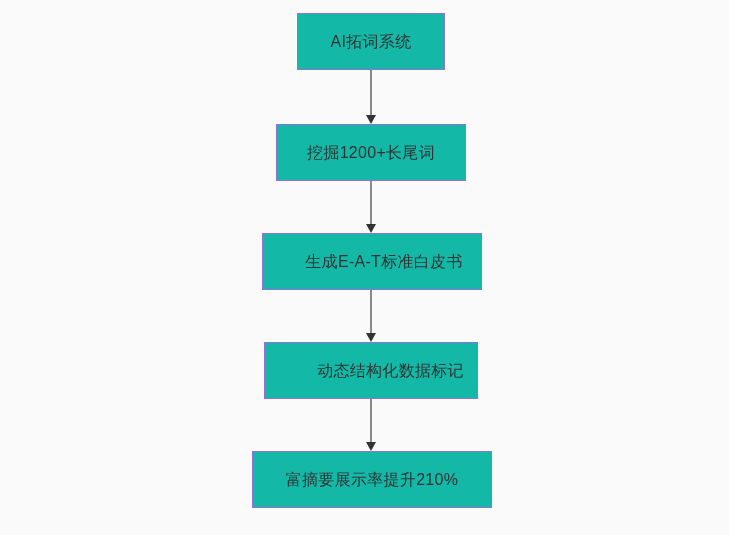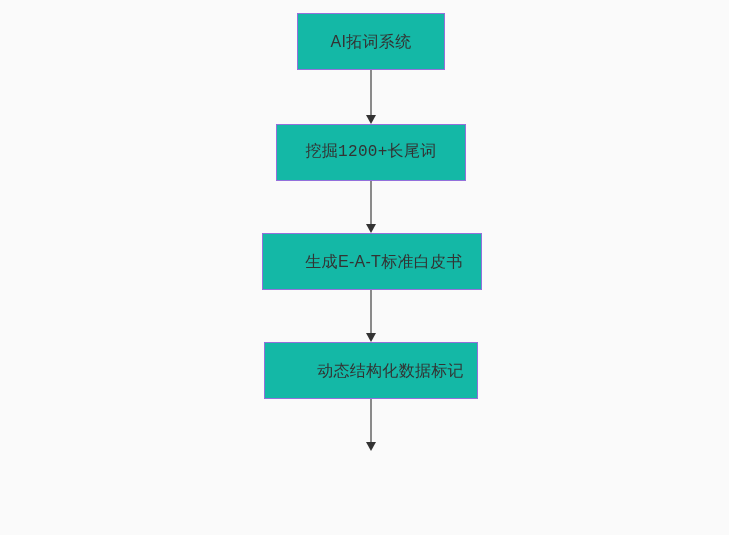--- a/index.html
+++ b/index.html
@@ -37,21 +37,21 @@
     user-select: none;
   }
 
   .node-label {
     display: block;
     text-align: center;
   }
 
   
   .node-1 { left: 297px; top: 13px;  width: 148px; height: 57px; }
-  .node-2 { left: 276px; top: 124px; width: 190px; height: 57px; font-family: Liberation Mono, monospace; }
+  .node-2 { left: 276px; top: 124px; width: 190px; height: 57px; }
   .node-3 { left: 262px; top: 233px; width: 220px; height: 57px; padding-left: 24px; }
   .node-4 { left: 264px; top: 342px; width: 214px; height: 57px; padding-left: 39px; }
   .node-5 { left: 252px; top: 451px; width: 240px; height: 57px; }
 
   
   .edge {
     position: absolute;
     width: 2px;
     background: #8a8a8a;
     left: 370px;
@@ -101,14 +101,17 @@
   <div class="edge edge-3"></div>
   <div class="arrowhead arrow-3"></div>
 
   <div class="node node-4">
     <span class="node-label">动态结构化数据标记</span>
   </div>
 
   <div class="edge edge-4"></div>
   <div class="arrowhead arrow-4"></div>
 
+  <div class="node node-5">
+    <span class="node-label">富摘要展示率提升210%</span>
+  </div>
 
 </div>
 
 </body></html>

